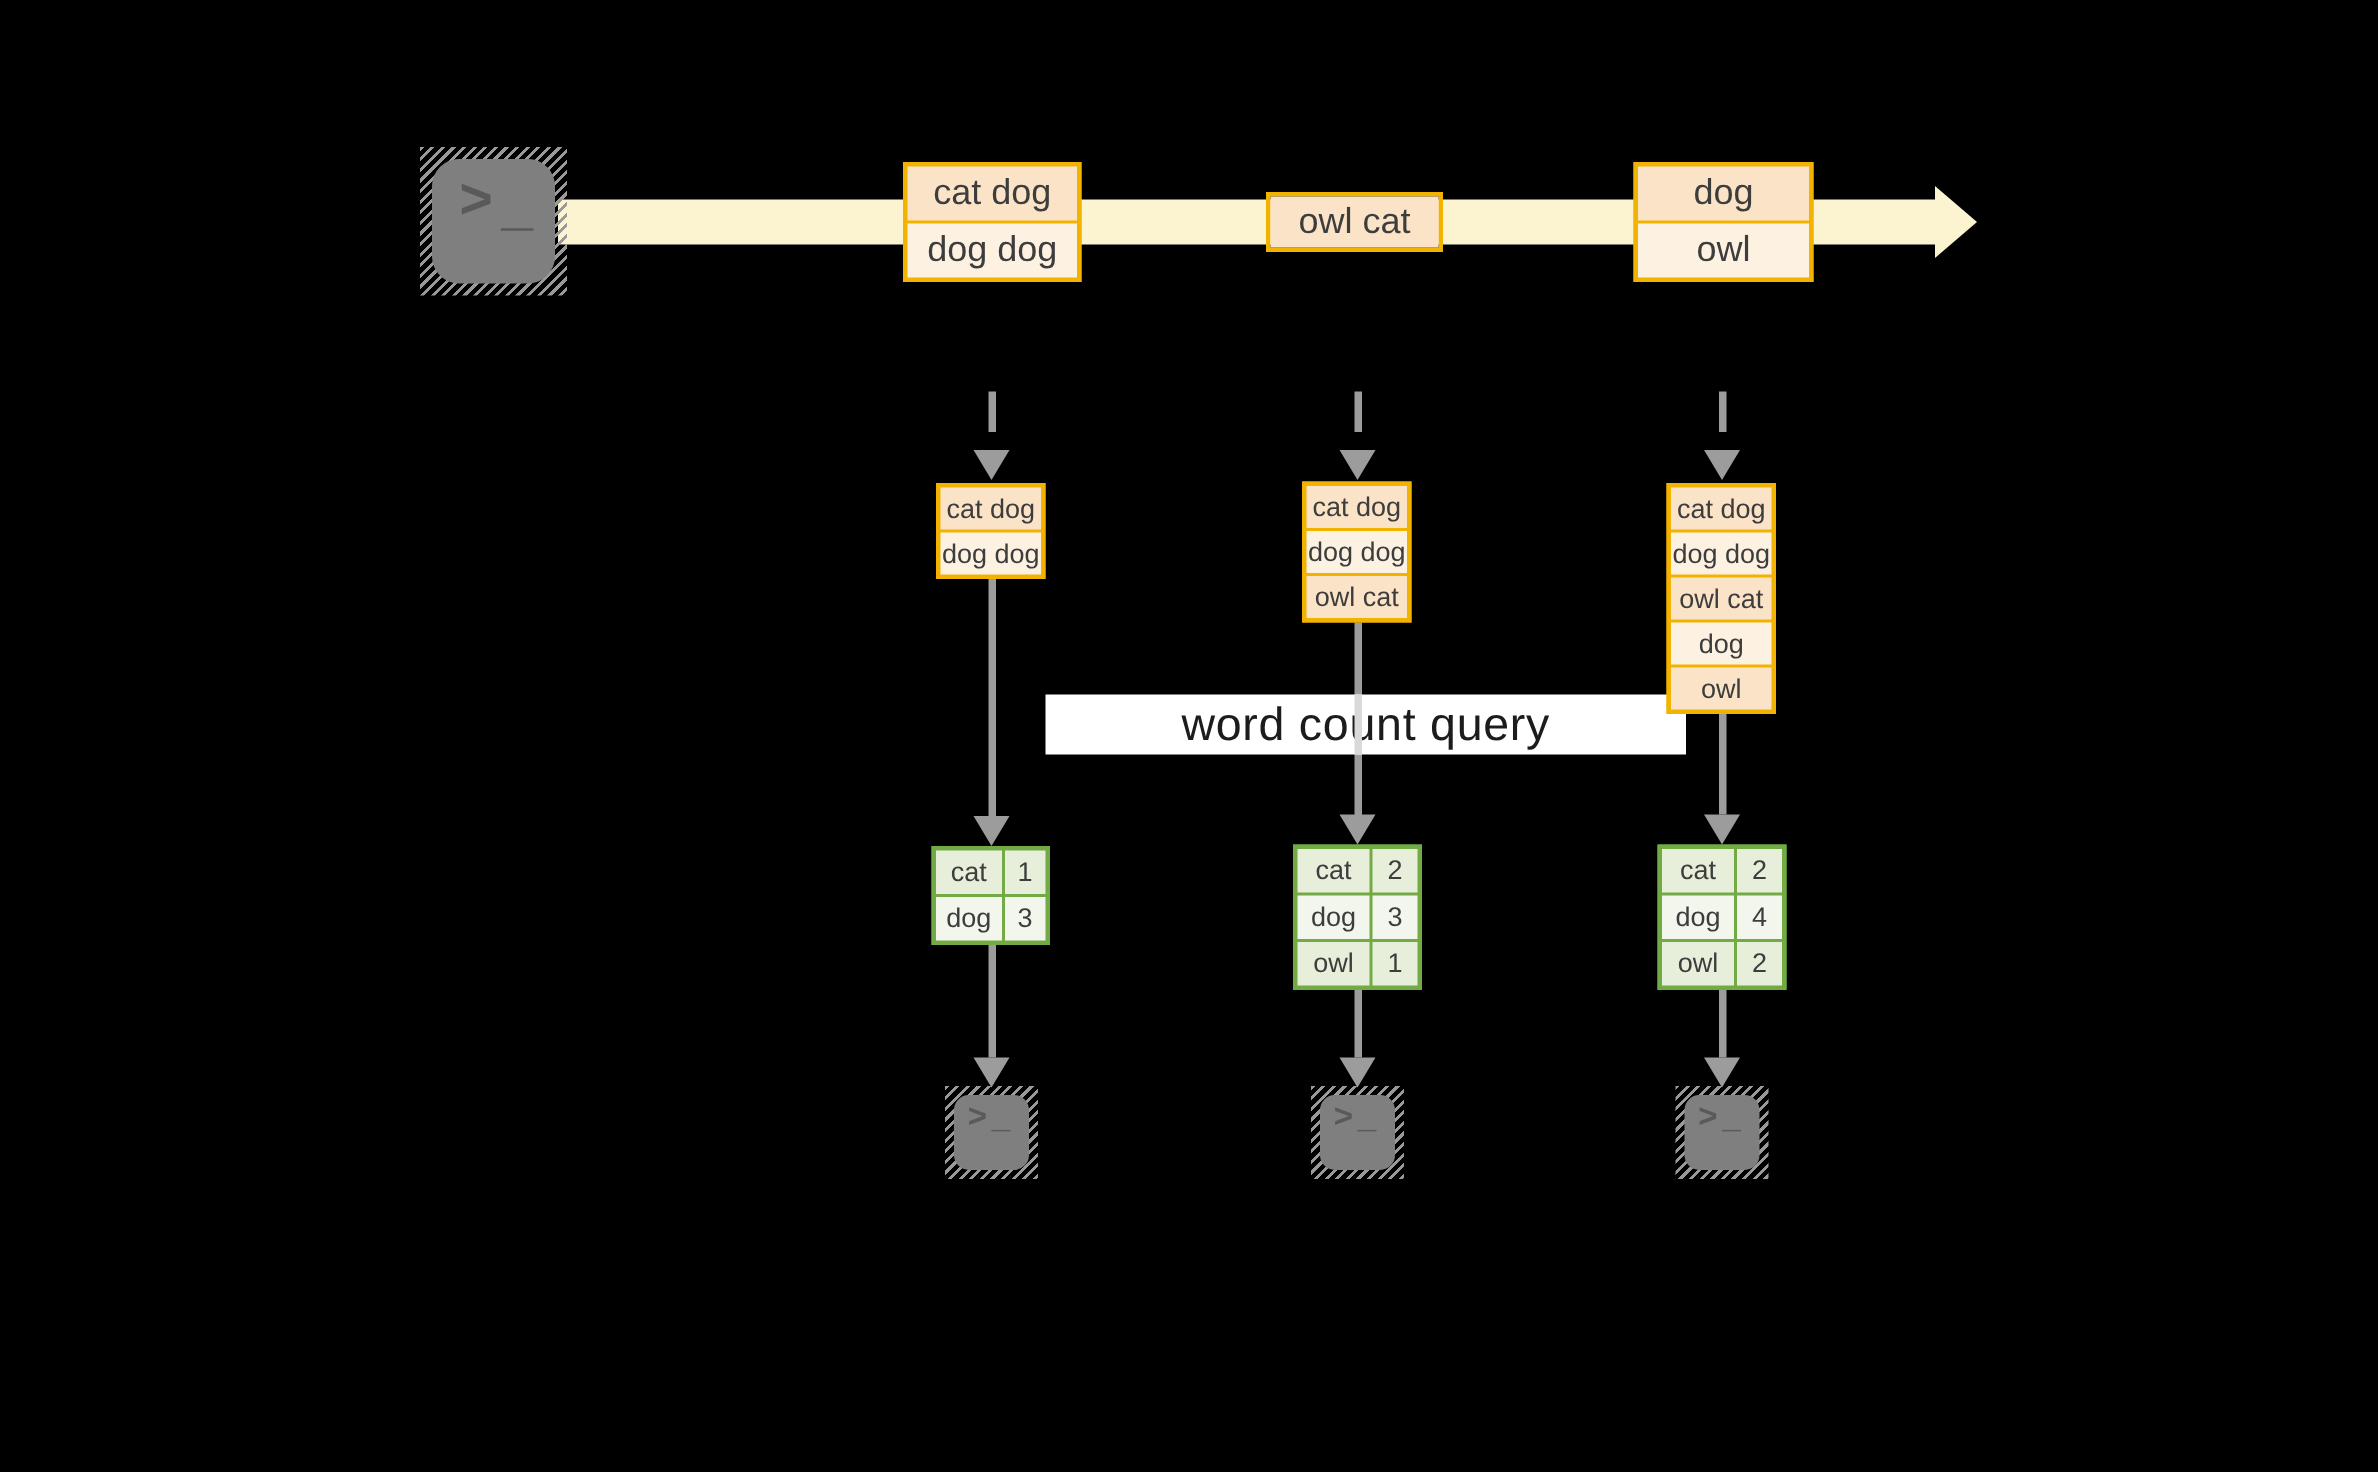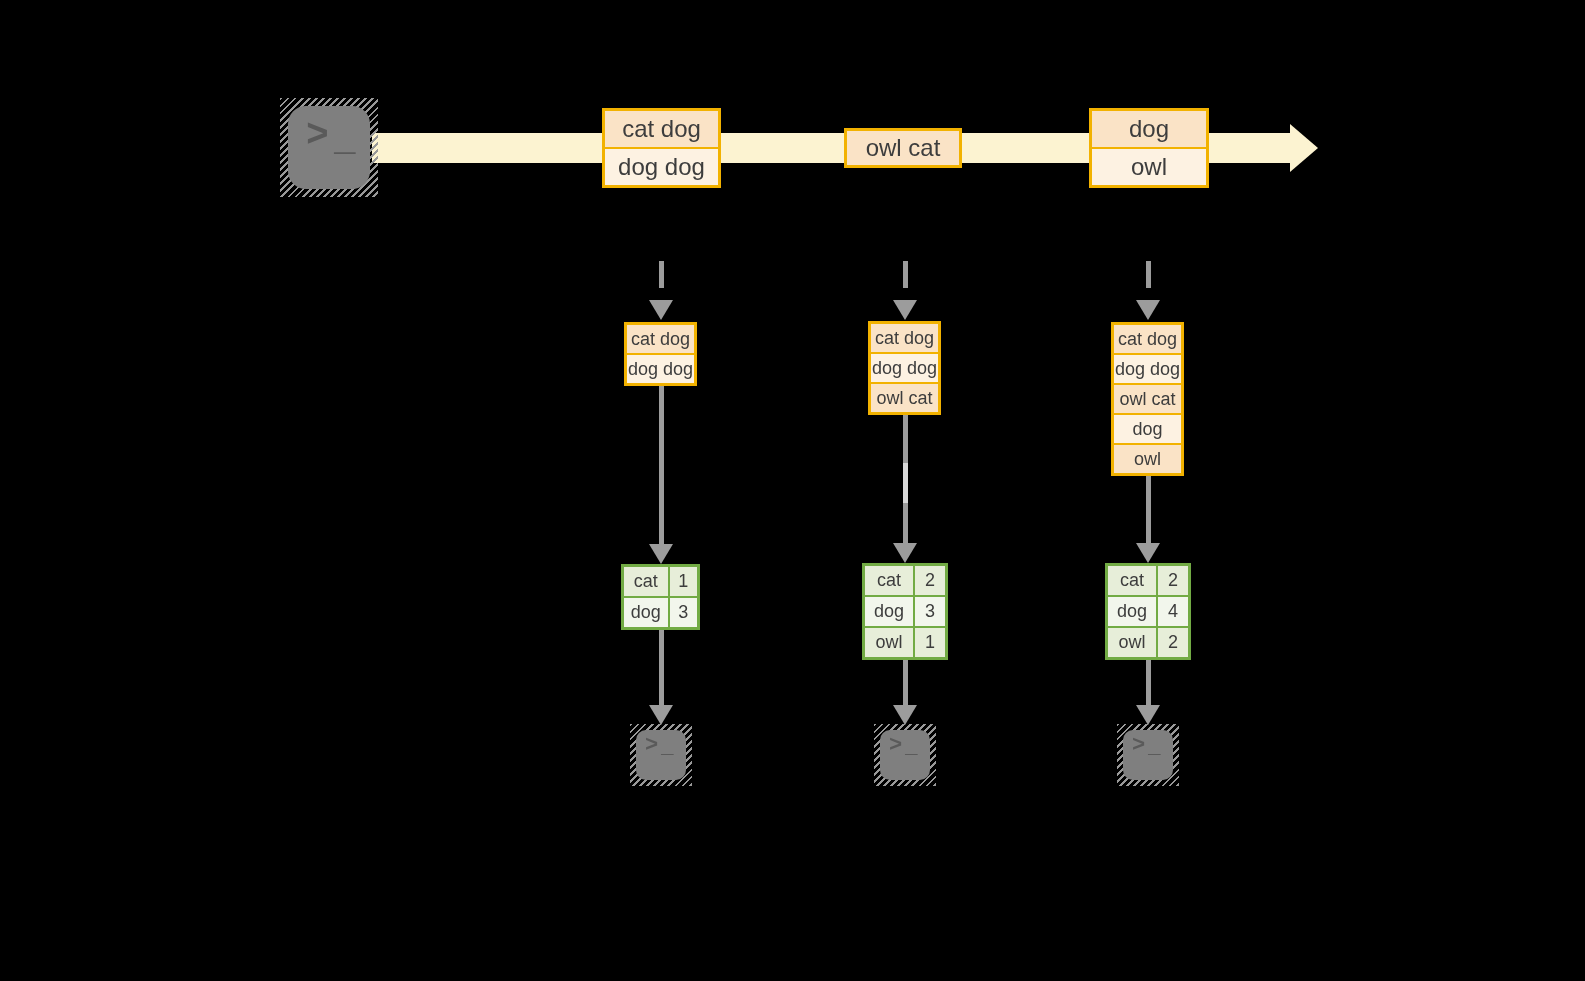--- a/index.html
+++ b/index.html
@@ -115,20 +115,21 @@
     <div class="orow">owl</div>
   </div>
 
   <div class="vline" style="left:661px;top:386px;height:158px"></div>
   <div class="ahead" style="left:661px;top:544px"></div>
   <div class="vline" style="left:905px;top:415px;height:129px"></div>
   <div class="ahead" style="left:905px;top:543px"></div>
   <div class="vline" style="left:1148px;top:476px;height:67px"></div>
   <div class="ahead" style="left:1148px;top:543px"></div>
 
+  <div class="query-band">word count query</div>
   <div class="band-line"></div>
 
   <div class="gtable" style="left:621px;top:564px;width:79px">
     <div class="grow">
       <div class="gcell word">cat</div>
       <div class="gcell num">1</div>
     </div>
     <div class="grow">
       <div class="gcell word">dog</div>
       <div class="gcell num">3</div>

